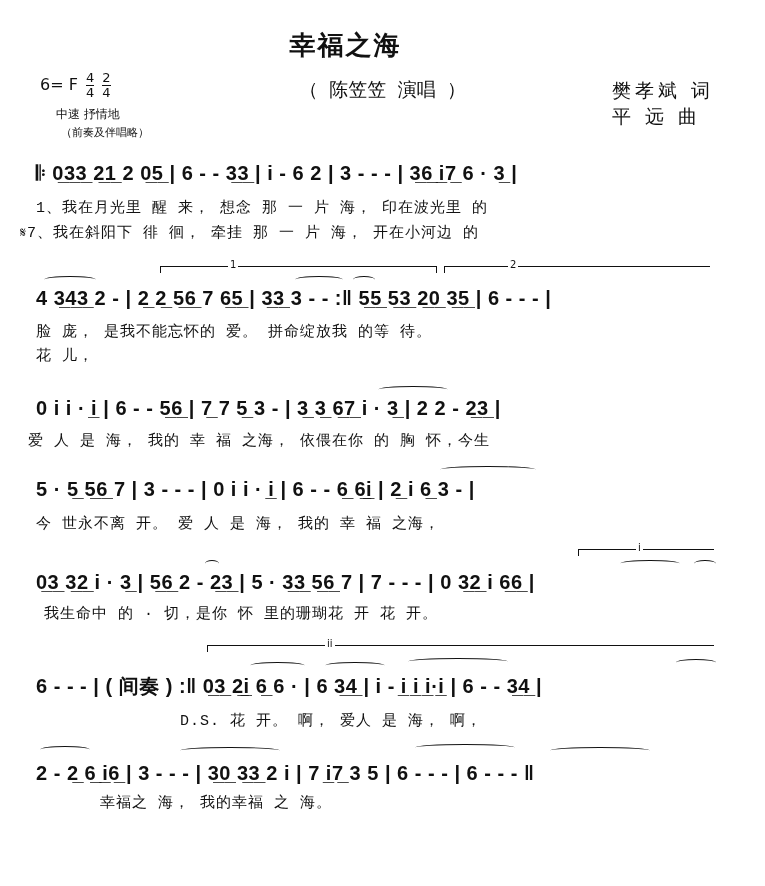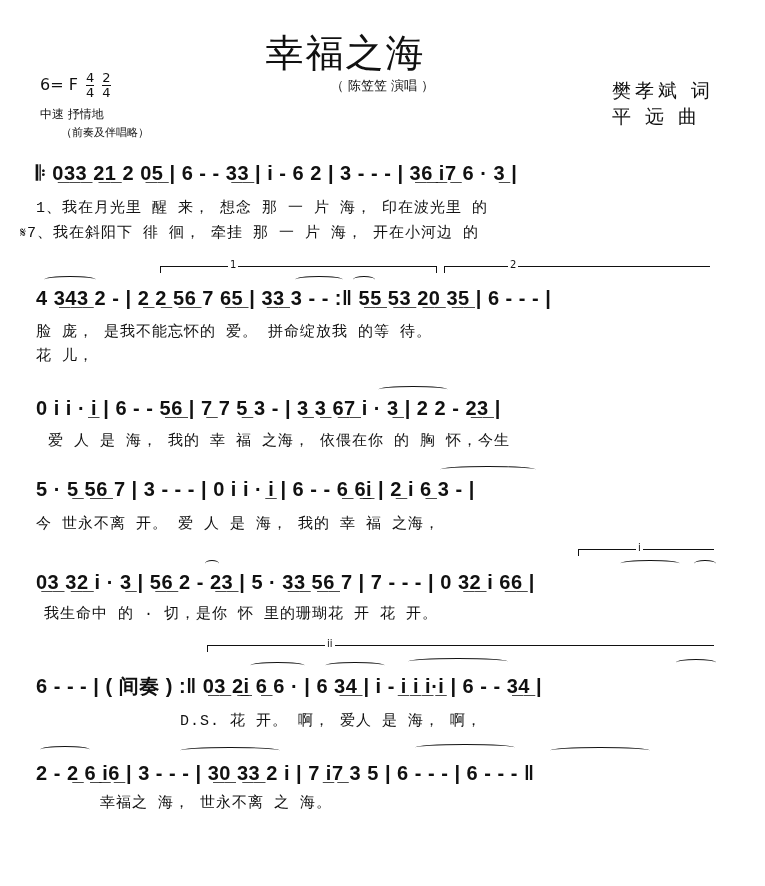--- a/index.html
+++ b/index.html
@@ -1,24 +1,24 @@
 <!DOCTYPE html>
 <html><head>
 <meta charset="utf-8">
 <style>
   html, body { margin: 0; padding: 0; background: #ffffff; }
   body { width: 765px; height: 886px; position: relative; overflow: hidden; font-family: "DejaVu Sans", sans-serif; color: #111; }
   .abs { position: absolute; white-space: nowrap; }
-  .title { left: 0; width: 691px; top: 28px; text-align: center; font-size: 38px; font-weight: normal; letter-spacing: 2px; }
-  .singer { left: 0; width: 765px; top: 77px; text-align: center; font-size: 13px; }
+  .title { left: 0; width: 691px; top: 28px; text-align: center; font-size: 26px; font-weight: bold; letter-spacing: 2px; }
+  .singer { left: 0; width: 765px; top: 77px; text-align: center; font-size: 19px; font-family: Liberation Mono, monospace; }
   .key { left: 40px; top: 72px; font-size: 16px; }
   .tsig { display: inline-block; vertical-align: middle; text-align: center; font-size: 13px; line-height: 12px; margin-left: 3px; }
   .tsig span { display: block; }
   .tsig .line { border-top: 1px solid #111; margin: 1px 0; }
-  .tempo { left: 40px; top: 106px; font-size: 12px; }
+  .tempo { left: 56px; top: 106px; font-size: 12px; }
   .intro { left: 34px; top: 125px; font-size: 11px; margin-left: 27px; }
   .credit { left: 612px; font-size: 19px; letter-spacing: 4px; }
   .notes { font-family: "Liberation Sans", sans-serif; font-weight: bold; font-size: 20px; letter-spacing: 0.5px; text-align: center; }
   .lyric { font-family: Liberation Mono, monospace; font-size: 15px; letter-spacing: 1px; }
   .bracket { position: absolute; border-top: 1px solid #111; }
   .bracket .lbl { position: absolute; top: -8px; font-size: 10px; background: #fff; padding: 0 2px; }
   .bracket.l::before { content: ""; position: absolute; left: 0; top: 0; width: 1px; height: 6px; background: #111; }
   .bracket.r::after { content: ""; position: absolute; right: 0; top: 0; width: 1px; height: 6px; background: #111; }
   .slur { position: absolute; border-top: 1px solid #111; border-radius: 50% 50% 0 0; height: 6px; }
   .segno { font-size: 14px; }
@@ -59,21 +59,21 @@
   <div class="slur" style="left:295px;top:276px;width:48px"></div>
   <div class="slur" style="left:353px;top:276px;width:22px"></div>
   <div class="abs notes" style="left:36px;top:287px">4 3̲4̲3̲ 2 -  |  2̲ 2̲ 5̲6̲ 7 6̲5̲  |  3̲3̲ 3 - -  :‖  5̲5̲ 5̲3̲ 2̲0̲ 3̲5̲  |  6 - - -  |</div>
   <div class="abs lyric" style="left:36px;top:322px">脸         庞，    是我不能忘怀的       爱。         拼命绽放我  的等     待。</div>
   <div class="abs lyric" style="left:36px;top:346px">花         儿，</div>
 </div>
 
 <div>
   <div class="slur" style="left:378px;top:386px;width:70px"></div>
   <div class="abs notes" style="left:36px;top:397px">0 i  i · i̲  |  6 - - 5̲6̲  |  7̲  7  5̲ 3 -  |  3̲ 3̲ 6̲7̲ i · 3̲  |  2  2 - 2̲3̲  |</div>
-  <div class="abs lyric" style="left:48px;top:431px">  爱 人  是   海，  我的  幸 福 之海，      依偎在你    的   胸 怀，今生</div>
+  <div class="abs lyric" style="left:28px;top:431px">  爱 人  是   海，  我的  幸 福 之海，      依偎在你    的   胸 怀，今生</div>
 </div>
 
 <div>
   <div class="slur" style="left:440px;top:466px;width:96px"></div>
   <div class="abs notes" style="left:36px;top:478px">5 · 5̲ 5̲6̲ 7  |  3 - - -  |  0 i  i · i̲  |  6 - -  6̲ 6̲i̲  |  2̲  i  6̲ 3 -  |</div>
   <div class="abs lyric" style="left:36px;top:514px">今   世永不离   开。            爱 人  是   海，      我的   幸 福 之海，</div>
 </div>
 
 <div>
   <div class="bracket l" style="left:578px;top:549px;width:136px">
@@ -97,14 +97,14 @@
   <div class="abs notes" style="left:36px;top:673px">6 - - -  |  ( 间奏 ) :‖  0̲3̲ 2̲i̲ 6̲ 6 ·  |  6 3̲4̲  |  i - i̲ i̲ i̲·i̲  |  6 - - 3̲4̲  |</div>
   <div class="abs lyric" style="left:180px;top:711px">D.S.  花         开。    啊，             爱人 是    海，    啊，</div>
 </div>
 
 <div>
   <div class="slur" style="left:40px;top:746px;width:50px"></div>
   <div class="slur" style="left:180px;top:747px;width:100px"></div>
   <div class="slur" style="left:415px;top:744px;width:100px"></div>
   <div class="slur" style="left:550px;top:747px;width:100px"></div>
   <div class="abs notes" style="left:36px;top:762px">2 - 2̲ 6̲ i̲6̲  |  3 - - -  |  3̲0̲ 3̲3̲ 2 i  |  7 i̲7̲ 3 5  |  6 - - -  |  6 - - -  ‖</div>
-  <div class="abs lyric" style="left:100px;top:793px">幸福之   海，             世永不离        之              海。</div>
+  <div class="abs lyric" style="left:100px;top:793px">幸福之   海，             我的幸福        之              海。</div>
 </div>
 
 </body></html>

